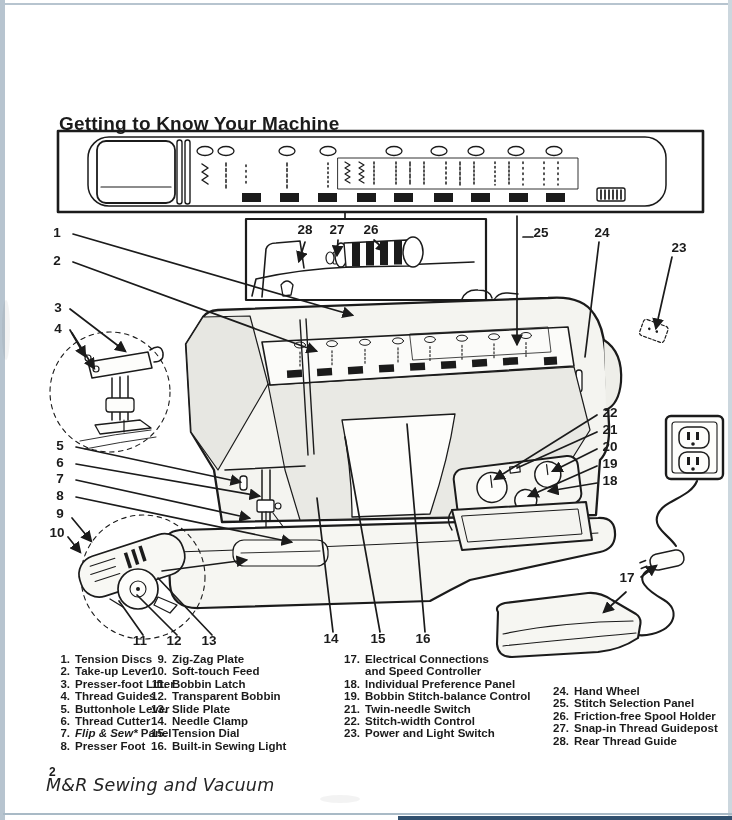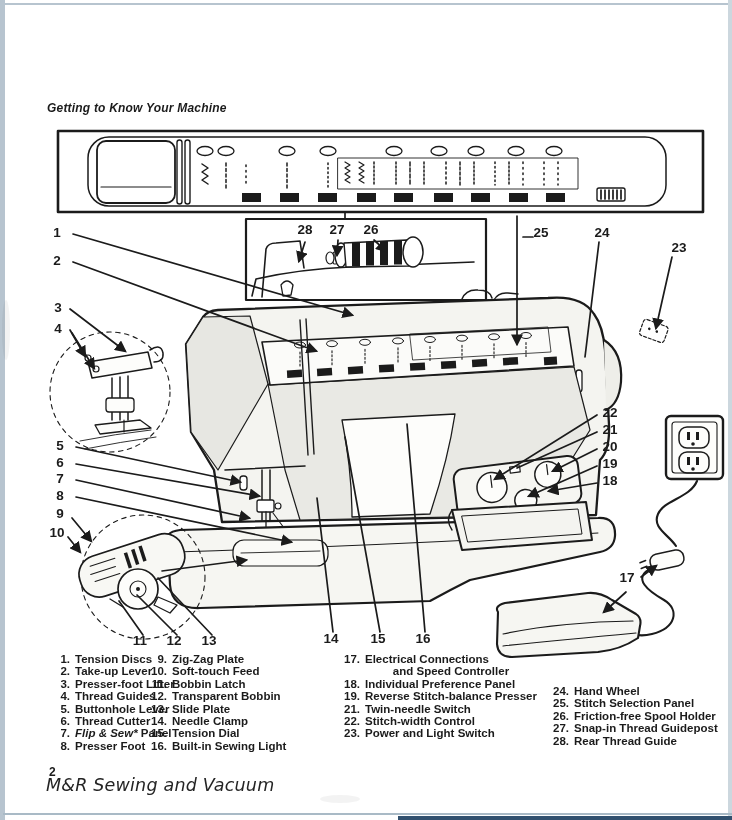--- a/index.html
+++ b/index.html
@@ -12,35 +12,35 @@
   
   .edge{position:absolute;}
   .edge-left{left:0;top:0;width:5px;height:820px;background:#b7c4cf;}
   .edge-top{left:3px;top:3px;width:729px;height:2px;background:#b7c4cf;}
   .edge-right{right:0;top:0;width:4px;height:820px;background:#ccd7de;}
   .edge-bottom{left:3px;top:813px;width:729px;height:2px;background:#a9bac6;}
   .edge-bar{left:398px;top:816px;width:334px;height:4px;background:#31506e;}
   .smudge{position:absolute;background:#555;opacity:.07;border-radius:50%;}
 
   h1.page-title{
-    position:absolute;left:47px;top:101px;margin:0;
-    font-size:12px;font-weight:bold;letter-spacing:.2px;font-style:italic;
+    position:absolute;left:47px;top:101px;margin:12px;
+    font-size:19px;font-weight:bold;letter-spacing:.2px;
   }
   svg.diagram{position:absolute;left:0;top:0;}
 
   .parts-list{position:absolute;left:0;top:653px;width:732px;font-weight:bold;}
   .plist-col{position:absolute;top:0;}
   .col-1{left:46px;}
   .col-2{left:143px;}
   .col-3{left:336px;}
   .col-4{left:545px;top:32px;}
   .plist-item{display:flex;font-size:11.5px;line-height:12.4px;white-space:nowrap;}
   .plist-num{width:24px;text-align:right;padding-right:5px;flex:none;}
   .plist-label i{}
-  .plist-line2{margin-left:29px;font-size:11.5px;line-height:12.4px;font-weight:bold;text-align:center;}
+  .plist-line2{margin-left:29px;font-size:11.5px;line-height:12.4px;font-weight:bold;}
 
   .page-number{position:absolute;left:49px;top:765px;font-size:12px;font-weight:bold;}
   .footer-stamp{
     position:absolute;left:46px;top:775px;
     font-family:"DejaVu Sans",sans-serif;font-style:italic;
     font-size:17.5px;color:#242424;letter-spacing:.2px;
   }
 </style>
 </head>
 <body>
@@ -460,21 +460,21 @@
         <span class="plist-num">17.</span>
         <span class="plist-label">Electrical Connections</span>
       </div>
       <div class="plist-line2">and Speed Controller</div>
       <div class="plist-item">
         <span class="plist-num">18.</span>
         <span class="plist-label">Individual Preference Panel</span>
       </div>
       <div class="plist-item">
         <span class="plist-num">19.</span>
-        <span class="plist-label">Reverse Stitch-balance Presser</span>
+        <span class="plist-label">Bobbin Stitch-balance Control</span>
       </div>
       <div class="plist-item">
         <span class="plist-num">21.</span>
         <span class="plist-label">Twin-needle Switch</span>
       </div>
       <div class="plist-item">
         <span class="plist-num">22.</span>
         <span class="plist-label">Stitch-width Control</span>
       </div>
       <div class="plist-item">

